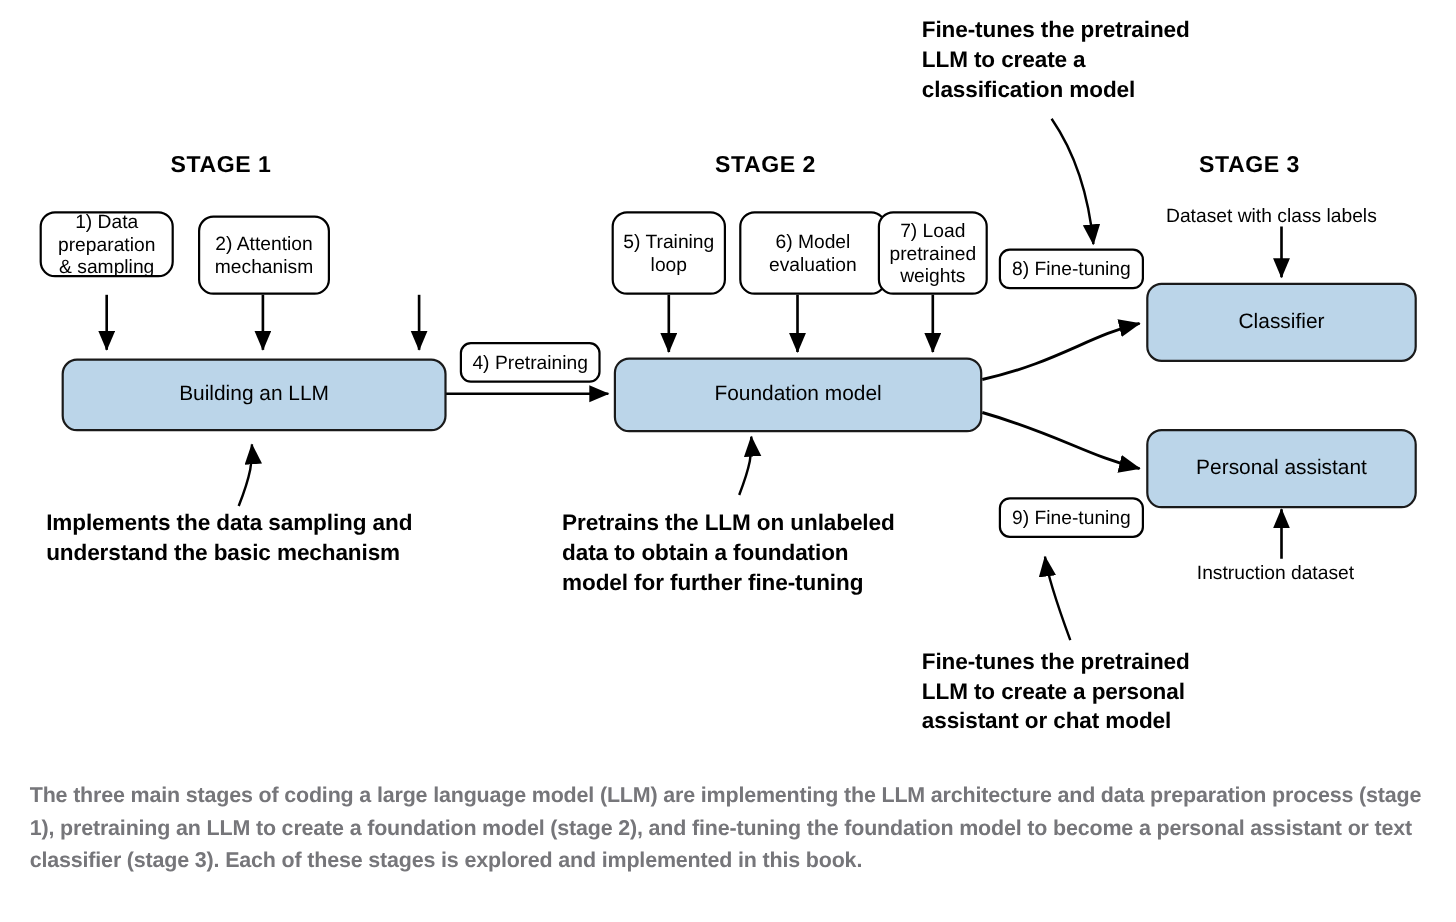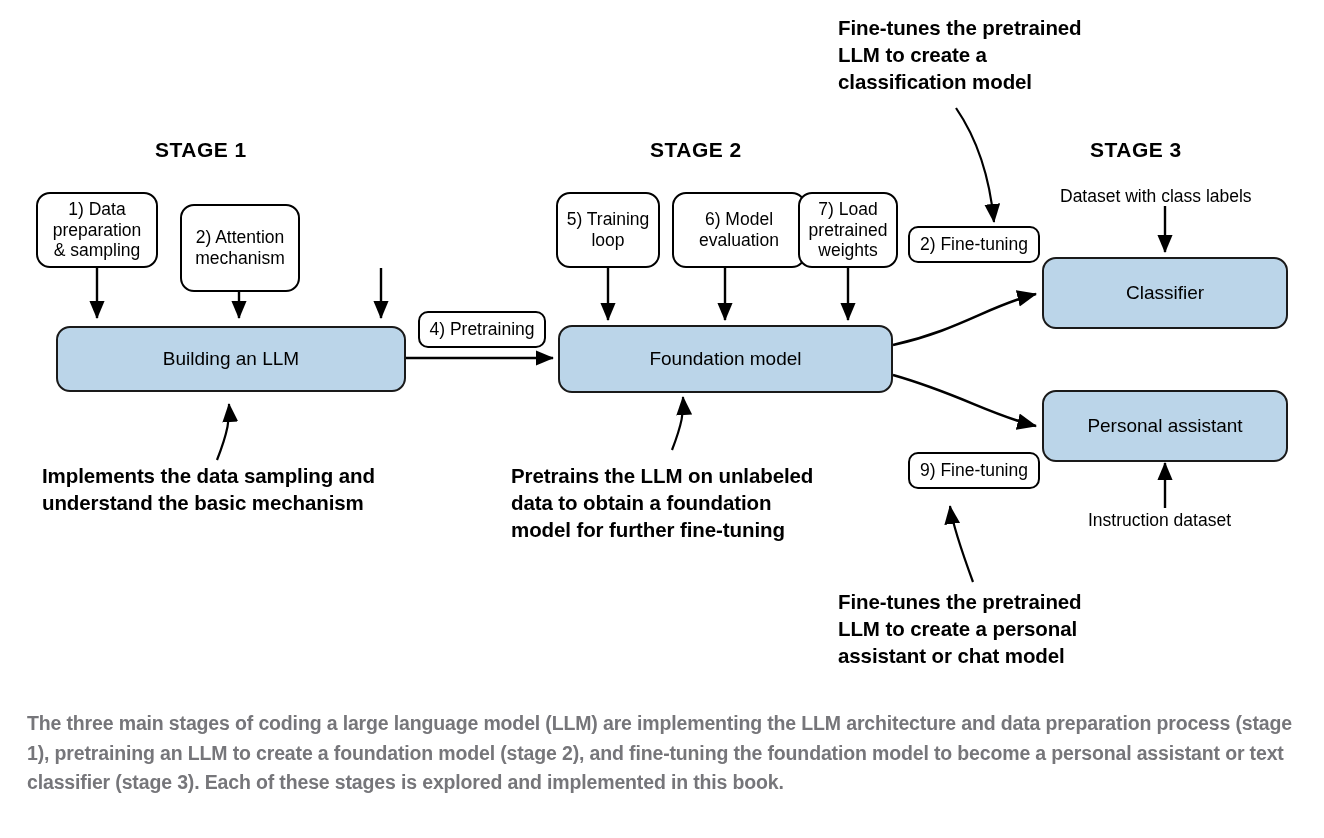--- a/index.html
+++ b/index.html
@@ -162,41 +162,41 @@
 
     <path d="M217,460 C228,432 230,418 229,404" stroke="#000" stroke-width="2.2" fill="none" marker-end="url(#arrowhead-thin)"></path>
 
     <path d="M672,450 C682,424 684,412 683,397" stroke="#000" stroke-width="2.2" fill="none" marker-end="url(#arrowhead-thin)"></path>
   </svg>
 
   <div class="stage-title" style="left:155px; top:138px; width:150px;">STAGE 1</div>
   <div class="stage-title" style="left:650px; top:138px; width:150px;">STAGE 2</div>
   <div class="stage-title" style="left:1090px; top:138px; width:150px;">STAGE 3</div>
 
-  <div class="step-box" style="left: 36px; top: 192px; width: 122px; height: 76px; white-space: pre-line;">1) Data
+  <div class="step-box" style="left: 36px; top: 192px; width: 122px; height: 60px; white-space: pre-line;">1) Data
 preparation
 &amp; sampling</div>
-  <div class="step-box" style="left: 180px; top: 204px; width: 120px; height: 88px; white-space: pre-line;">2) Attention
+  <div class="step-box" style="left: 180px; top: 196px; width: 120px; height: 72px; white-space: pre-line;">2) Attention
 mechanism</div>
 
   <div class="blue-box" style="left:56px; top:326px; width:350px; height:66px;">Building an LLM</div>
 
   <div class="pill-box" style="left:418px; top:311px; width:128px; height:37px;">4) Pretraining</div>
 
   <div class="step-box" style="left: 556px; top: 192px; width: 104px; height: 76px; white-space: pre-line;">5) Training
 loop</div>
   <div class="step-box" style="left: 672px; top: 192px; width: 134px; height: 76px; white-space: pre-line;">6) Model
 evaluation</div>
   <div class="step-box" style="left: 798px; top: 192px; width: 100px; height: 76px; white-space: pre-line;">7) Load
 pretrained
 weights</div>
 
   <div class="blue-box" style="left:558px; top:325px; width:335px; height:68px;">Foundation model</div>
 
-  <div class="pill-box" style="left:908px; top:226px; width:132px; height:37px;">2) Fine-tuning</div>
+  <div class="pill-box" style="left:908px; top:226px; width:132px; height:37px;">8) Fine-tuning</div>
   <div class="pill-box" style="left:908px; top:452px; width:132px; height:37px;">9) Fine-tuning</div>
 
   <div class="plain-label" style="left:1060px; top:186px;">Dataset with class labels</div>
   <div class="plain-label" style="left:1088px; top:510px;">Instruction dataset</div>
 
   <div class="blue-box" style="left:1042px; top:390px; width:246px; height:72px;">Personal assistant</div>
   <div class="blue-box" style="left:1042px; top:257px; width:246px; height:72px;">Classifier</div>
 
   <div class="annotation" style="left: 838px; top: 14px; width: 300px; white-space: pre-line;">Fine-tunes the pretrained
 LLM to create a

